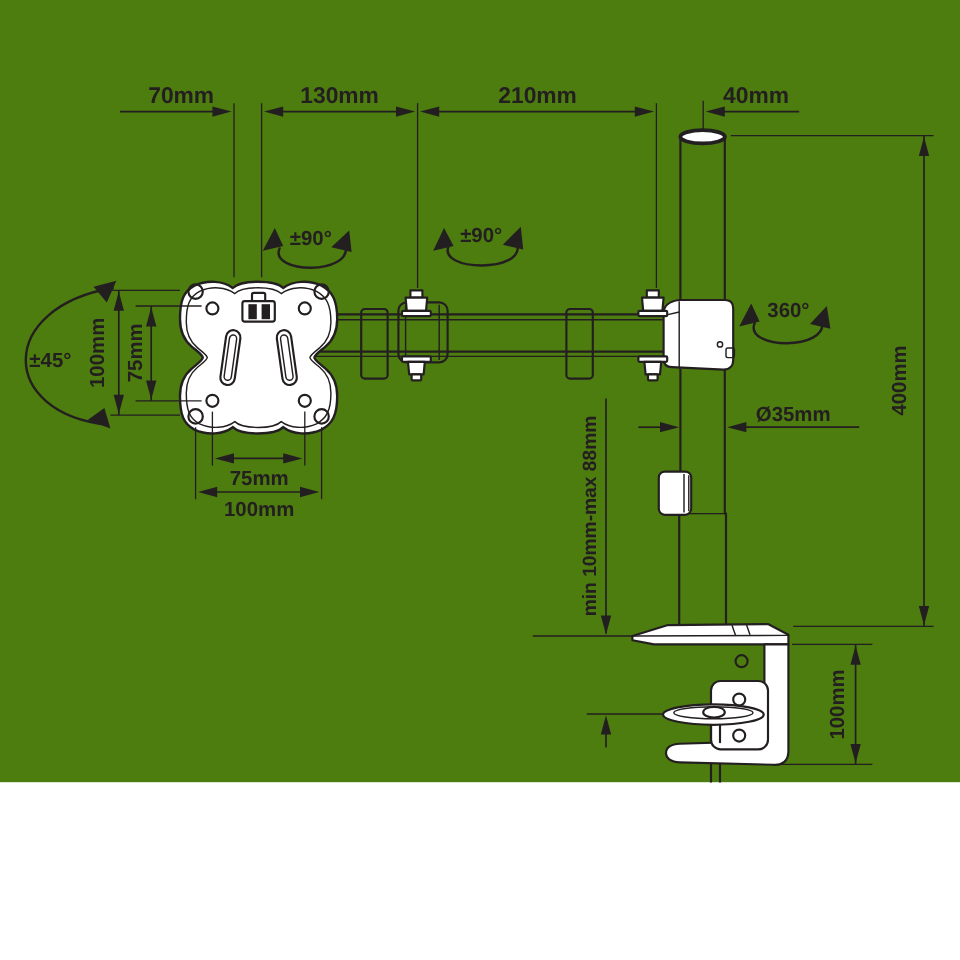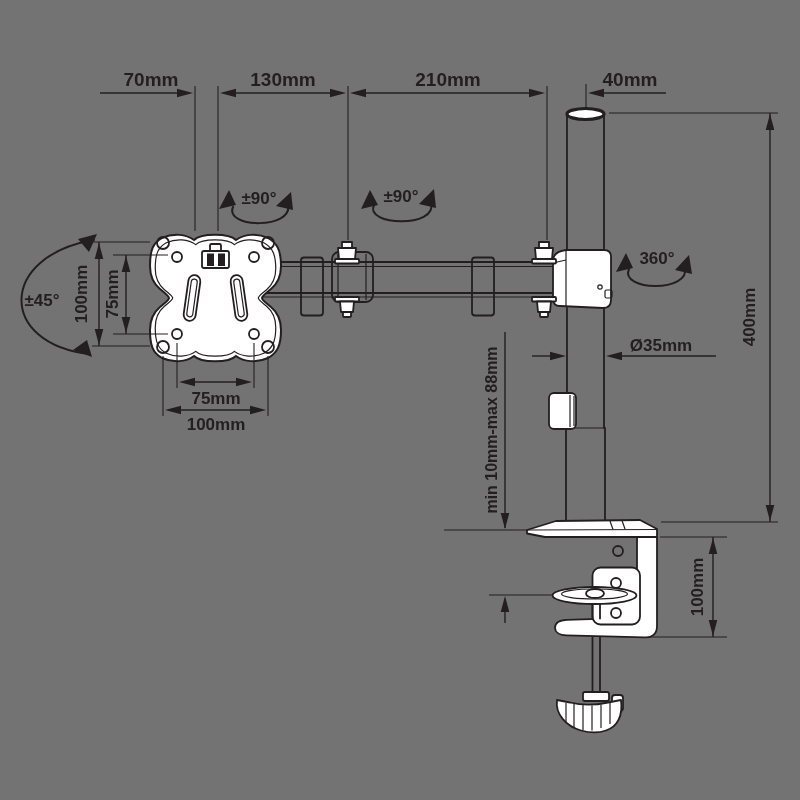--- a/index.html
+++ b/index.html
@@ -1,16 +1,16 @@
 <!DOCTYPE html>
 <html><head>
 <meta charset="utf-8">
 <style>
   html,body{margin:0;padding:0;background:#ffffff;}
-  .page{width:800px;height:800px;background:#737373;position:relative;font-family:"Liberation Sans",sans-serif;}
+  .page{width:800px;height:652px;background:#4d7c0f;position:relative;font-family:"Liberation Sans",sans-serif;}
   svg{display:block;}
   .obj{stroke:#231f20;stroke-width:1.8;fill:none;stroke-linecap:round;stroke-linejoin:round;}
   .objw{stroke:#231f20;stroke-width:1.8;fill:#ffffff;stroke-linejoin:round;}
   .thin{stroke:#231f20;stroke-width:1.2;fill:none;}
   .heavy{stroke:#231f20;stroke-width:3.2;fill:#ffffff;}
   .dim{stroke:#231f20;stroke-width:1.4;fill:none;}
   .ext{stroke:#231f20;stroke-width:1.1;fill:none;}
   .arr{fill:#231f20;stroke:none;}
   .rot{stroke:#231f20;stroke-width:2;fill:none;stroke-linecap:round;}
   .darkfill{fill:#231f20;stroke:none;}

